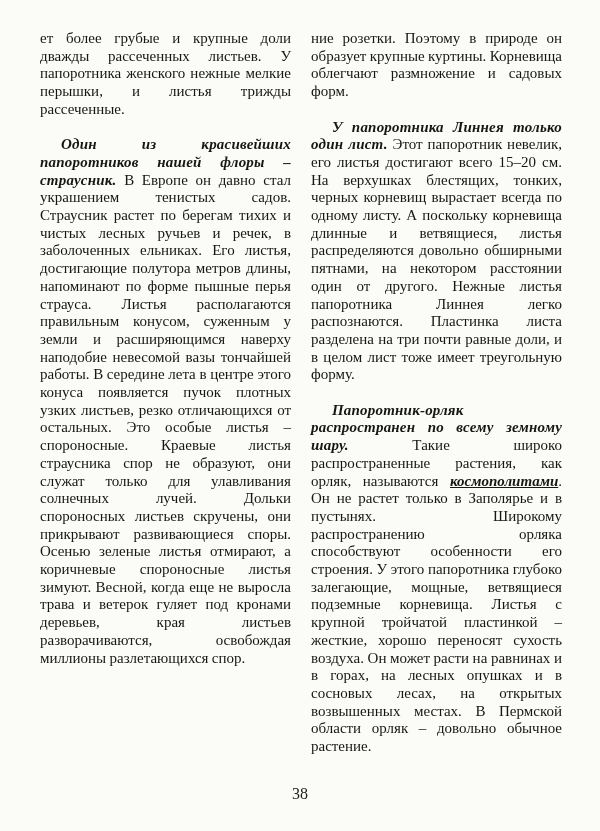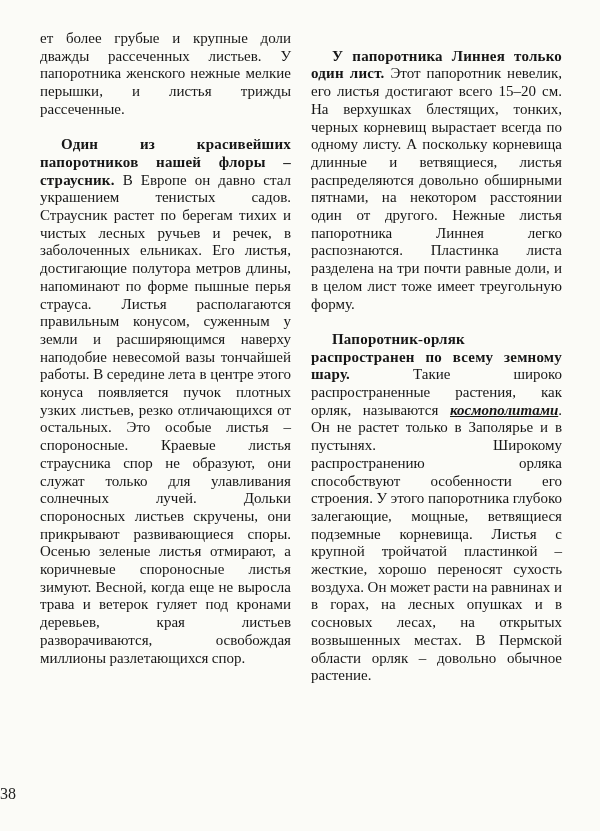--- a/index.html
+++ b/index.html
@@ -41,44 +41,46 @@
   p.para.indent {
     text-indent: 21px;
   }
   p.para.space-before {
     margin-top: 17.7px;
   }
   .run { white-space: normal; }
   .run.bold {
     font-weight: bold;
     letter-spacing: 0.2px;
+    font-style: italic;
   }
   .run.bold-italic {
     font-weight: bold;
     font-style: italic;
     text-decoration: underline;
   }
   .page-number {
     position: absolute;
     bottom: 28px;
     left: 0;
     right: 0;
-    text-align: left;
+    text-align: center;
     font-size: 16px;
     color: #1d1d1d;
   }
 </style>
 </head>
 <body>
 
 <div class="page">
   <div class="text-columns">
     <div class="column">
         <p class="para"><span class="run normal">ет более грубые и крупные доли дважды рассеченных листьев. У папоротника женского нежные мелкие перышки, и листья трижды рассеченные.</span></p>
         <p class="para indent space-before"><span class="run bold">Один из красивейших папоротников нашей флоры – страусник.</span><span class="run normal"> В Европе он давно стал украшением тенистых садов. Страусник растет по берегам тихих и чистых лесных ручьев и речек, в заболоченных ельниках. Его листья, достигающие полутора метров длины, напоминают по форме пышные перья страуса. Листья располагаются правильным конусом, суженным у земли и расширяющимся наверху наподобие невесомой вазы тончайшей работы. В середине лета в центре этого конуса появляется пучок плотных узких листьев, резко отличающихся от остальных. Это особые листья – спороносные. Краевые листья страусника спор не образуют, они служат только для улавливания солнечных лучей. Дольки спороносных листьев скручены, они прикрывают развивающиеся споры. Осенью зеленые листья отмирают, а коричневые спороносные листья зимуют. Весной, когда еще не выросла трава и ветерок гуляет под кронами деревьев, края листьев разворачиваются, освобождая миллионы разлетающихся спор.</span></p>
       </div>
     <div class="column">
+        <p class="para"><span class="run normal">ние розетки. Поэтому в природе он образует крупные куртины. Корневища облегчают размножение и садовых форм.</span></p>
         <p class="para indent space-before"><span class="run bold">У папоротника Линнея только один лист.</span><span class="run normal"> Этот папоротник невелик, его листья достигают всего 15–20 см. На верхушках блестящих, тонких, черных корневищ вырастает всегда по одному листу. А поскольку корневища длинные и ветвящиеся, листья распределяются довольно обширными пятнами, на некотором расстоянии один от другого. Нежные листья папоротника Линнея легко распознаются. Пластинка листа разделена на три почти равные доли, и в целом лист тоже имеет треугольную форму.</span></p>
         <p class="para indent space-before"><span class="run bold">Папоротник-орляк распространен по всему земному шару.</span><span class="run normal"> Такие широко распространенные растения, как орляк, называются </span><span class="run bold-italic">космополитами</span><span class="run normal">. Он не растет только в Заполярье и в пустынях. Широкому распространению орляка способствуют особенности его строения. У этого папоротника глубоко залегающие, мощные, ветвящиеся подземные корневища. Листья с крупной тройчатой пластинкой – жесткие, хорошо переносят сухость воздуха. Он может расти на равнинах и в горах, на лесных опушках и в сосновых лесах, на открытых возвышенных местах. В Пермской области орляк – довольно обычное растение.</span></p>
       </div>
   </div>
   <div class="page-number">38</div>
 </div>
 
 </body></html>

